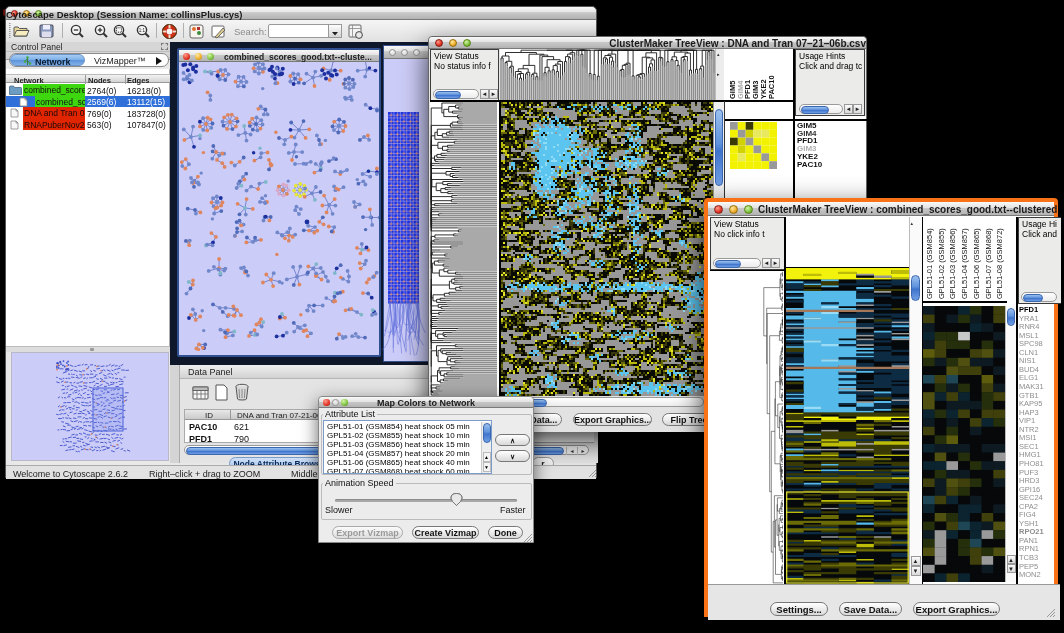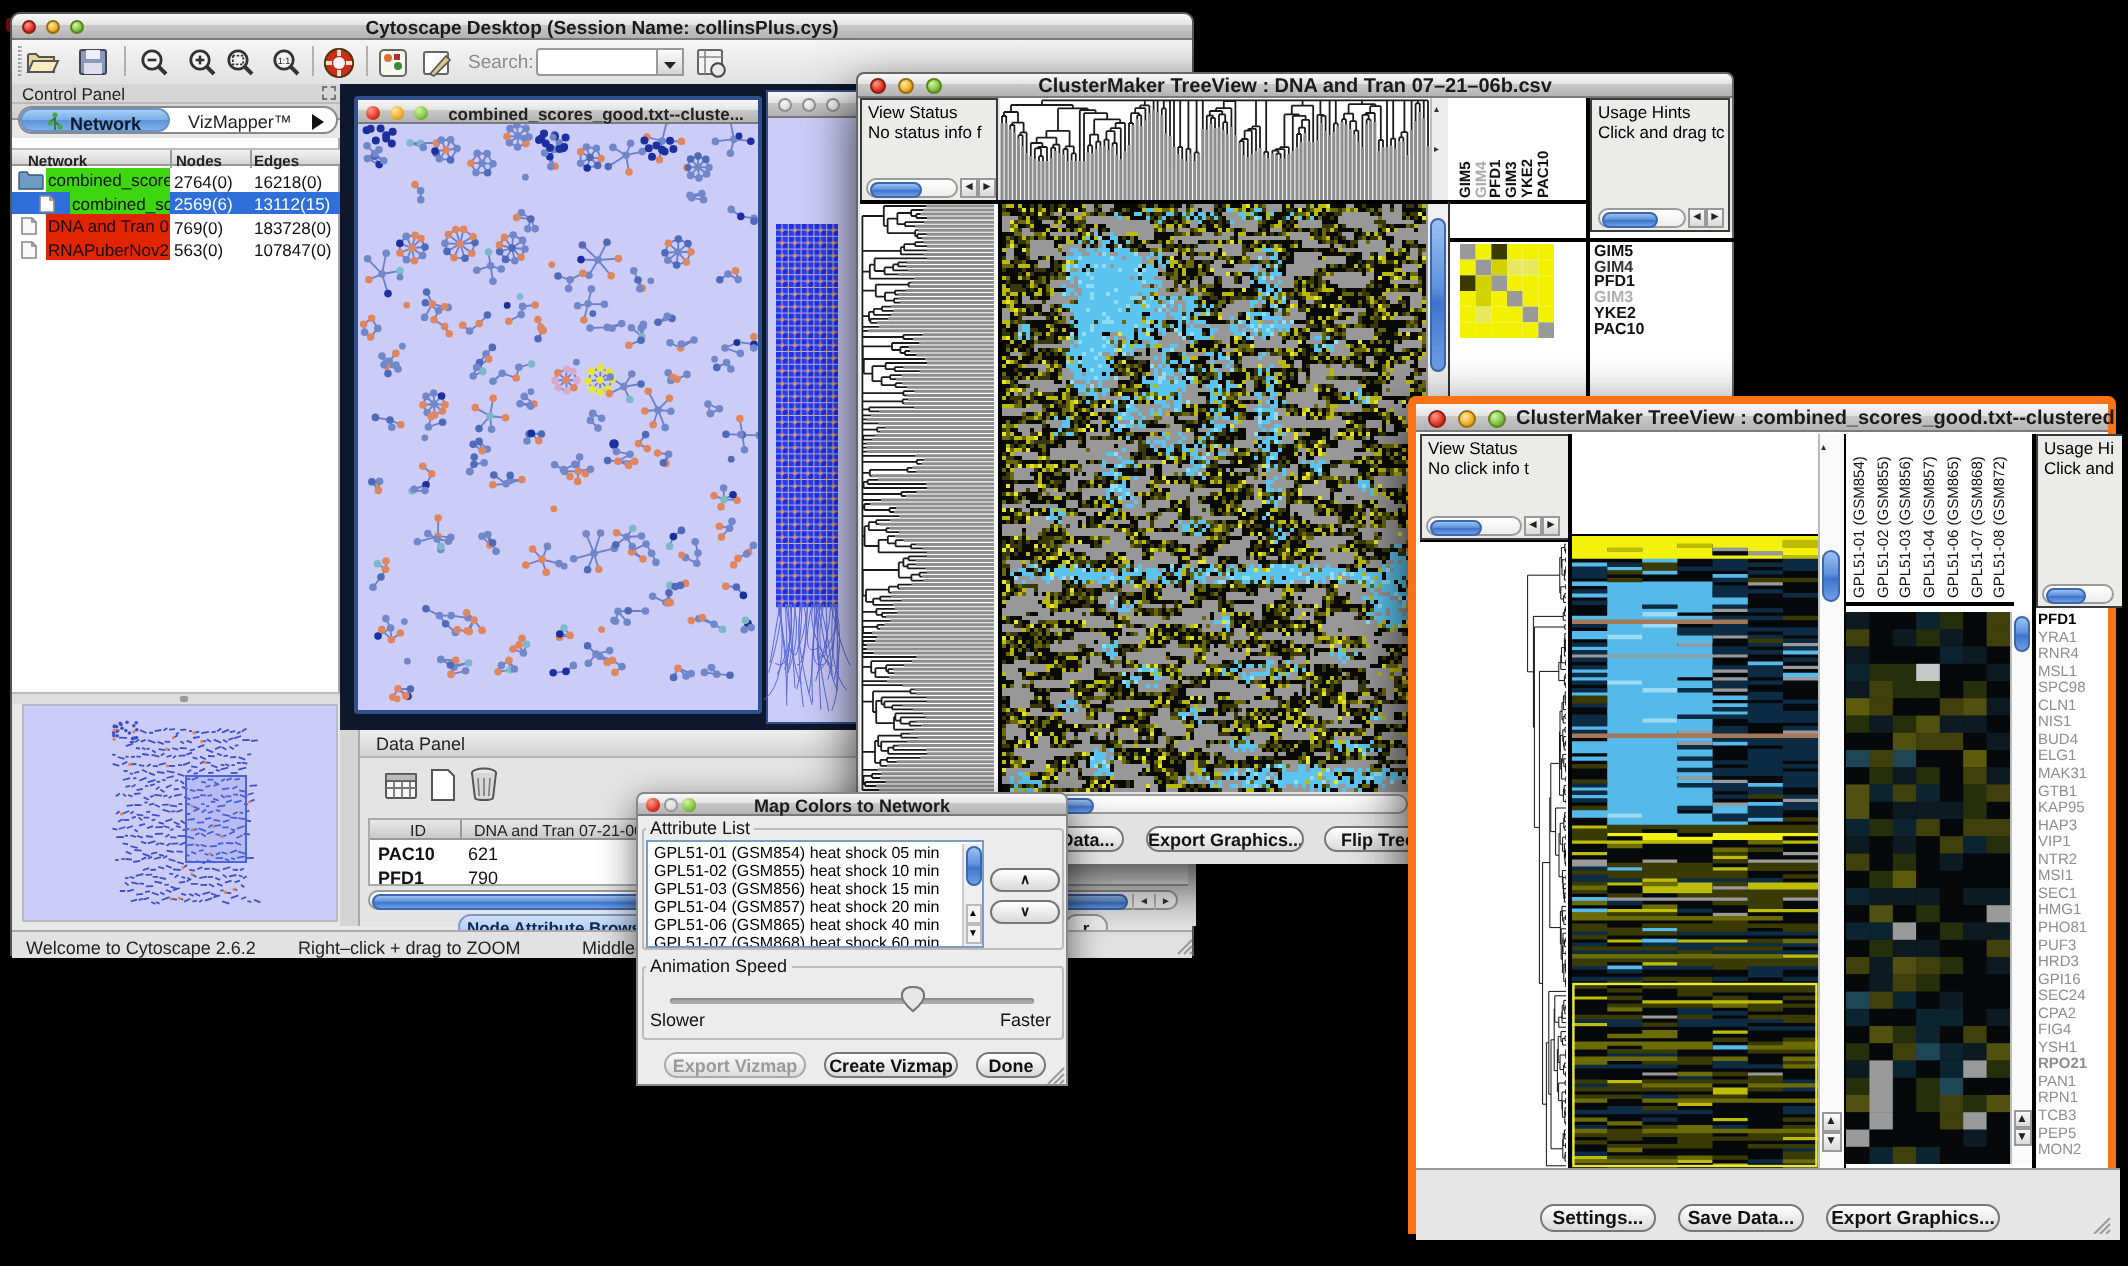--- a/index.html
+++ b/index.html
@@ -17,21 +17,21 @@
 .sqbtn{position:absolute;background:linear-gradient(#fbfbfb,#d9d9d9);border:1px solid #999;font-size:6px;
 text-align:center;color:#222;line-height:8px}
 </style></head><body>
 <div class="abs" style="left:3px;top:9px;width:7px;height:7px;background:#7a0d0d;border-radius:2px"></div>
 <div class="abs" style="left:11px;top:10px;width:3px;height:4px;background:#444"></div>
 <div class="abs" style="left:5px;top:6px;width:592px;height:472px;background:#e8e8e8;border:1px solid #555;border-radius:5px 5px 0 0;box-shadow:0 8px 22px rgba(0,0,0,.7)">
     <div class="abs tbar" style="left:0;top:0;width:100%;height:13px;border-radius:5px 5px 0 0">
       <div class="light" style="left:5px;top:3px;width:7px;height:7px;background:radial-gradient(circle at 35% 30%,#ff9a8a,#e03425 60%,#9c1608);border:0.5px solid #8c2015"></div>
       <div class="light" style="left:17px;top:3px;width:7px;height:7px;background:radial-gradient(circle at 35% 30%,#ffe9a0,#eead2a 60%,#ad7208);border:0.5px solid #96700f"></div>
       <div class="light" style="left:29px;top:3px;width:7px;height:7px;background:radial-gradient(circle at 35% 30%,#d2f5a2,#7fc242 60%,#47820d);border:0.5px solid #5d8618"></div>
-      <div class="abs" style="left:0;right:0;top:2px;text-align:center;font-size:9.5px;font-weight:bold;color:#1a1a1a">Cytoscape Desktop (Session Name: collinsPlus.cys)</div>
+      <div class="abs" style="left:0;right:0;top:2px;font-size:9.5px;font-weight:bold;color:#1a1a1a">Cytoscape Desktop (Session Name: collinsPlus.cys)</div>
     </div>
     <div class="abs" style="left:0;top:13px;width:100%;height:40px;background:linear-gradient(#f5f5f5,#dcdcdc 70%,#cfcfcf);border-bottom:1px solid #9a9a9a">
       <div class="abs" style="left:3px;top:3px;width:2px;height:15px;border-left:1px dotted #999;border-right:1px dotted #bbb"></div>
       <svg class="abs" style="left:7px;top:4px" width="17" height="14" viewBox="0 0 17 14">
         <path d="M1 12 L1 4 Q1 3 2 3 L5 3 L6.5 4.5 L14 4.5 L14 12 Z" fill="#e8d898" stroke="#555" stroke-width="1"></path>
         <path d="M1 12 L3.5 6.5 L16 6.5 L13.5 12 Z" fill="#f7ecc0" stroke="#555" stroke-width="1"></path>
       </svg>
       <svg class="abs" style="left:33px;top:4px" width="15" height="14" viewBox="0 0 15 14">
         <rect x="1" y="1" width="13" height="12" rx="1" fill="#8899bb" stroke="#445"></rect>
         <rect x="4" y="1" width="7" height="4.5" fill="#eef"></rect>
@@ -873,21 +873,21 @@
     </div>
     <svg class="abs" style="left:582px;top:462px" width="9" height="9" viewBox="0 0 9 9">
       <path d="M8 1 L1 8 M8 4 L4 8 M8 7 L7 8" stroke="#999" stroke-width="1"></path>
     </svg>
   </div>
 <div class="abs" style="left:428px;top:36px;width:439px;height:396px;background:#e6e6e6;border:1px solid #666;box-shadow:0 10px 26px rgba(0,0,0,.75);border-radius:4px 4px 0 0">
     <div class="abs tbar" style="left:0;top:0;width:100%;height:12px;border-radius:4px 4px 0 0">
       <div class="light" style="left:6px;top:2px;width:8px;height:8px;background:radial-gradient(circle at 35% 30%,#ff9a8a,#e03425 60%,#9c1608);border:0.5px solid #8c2015"></div>
       <div class="light" style="left:20px;top:2px;width:8px;height:8px;background:radial-gradient(circle at 35% 30%,#ffe9a0,#eead2a 60%,#ad7208);border:0.5px solid #96700f"></div>
       <div class="light" style="left:34px;top:2px;width:8px;height:8px;background:radial-gradient(circle at 35% 30%,#d2f5a2,#7fc242 60%,#47820d);border:0.5px solid #5d8618"></div>
-      <div class="abs" style="left:0;right:0;top:1px;text-align:center;font-size:10px;font-weight:bold;color:#1a1a1a">ClusterMaker TreeView : DNA and Tran 07–21–06b.csv</div>
+      <div class="abs" style="left:0;right:0;top:1px;text-align:right;font-size:10px;font-weight:bold;color:#1a1a1a">ClusterMaker TreeView : DNA and Tran 07–21–06b.csv</div>
     </div>
     <div class="panel" style="left:1px;top:12px;width:69px;height:52px">
       <div class="abs" style="left:3px;top:1px;font-size:8.5px">View Status</div>
       <div class="abs" style="left:3px;top:11px;font-size:8.5px;white-space:nowrap">No status info f</div>
       <div class="abs strack" style="left:2px;top:39px;width:46px;height:10px">
         <div class="abs bluepill" style="left:1px;top:0.5px;width:26px;height:8px;border-radius:4px"></div>
       </div>
       <div class="sqbtn" style="left:49px;top:39px;width:9px;height:10px">◄</div>
       <div class="sqbtn" style="left:58px;top:39px;width:9px;height:10px">►</div>
     </div>

